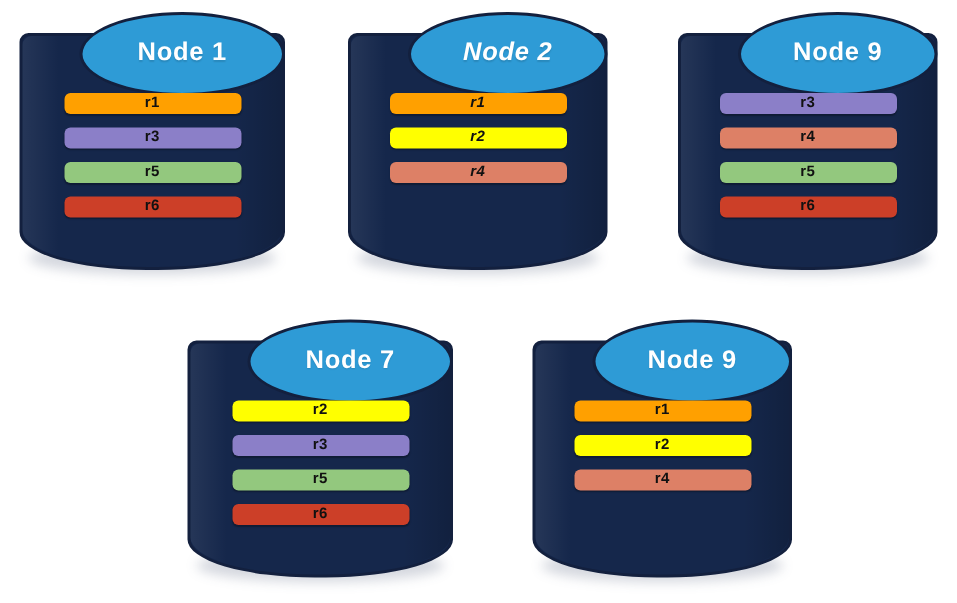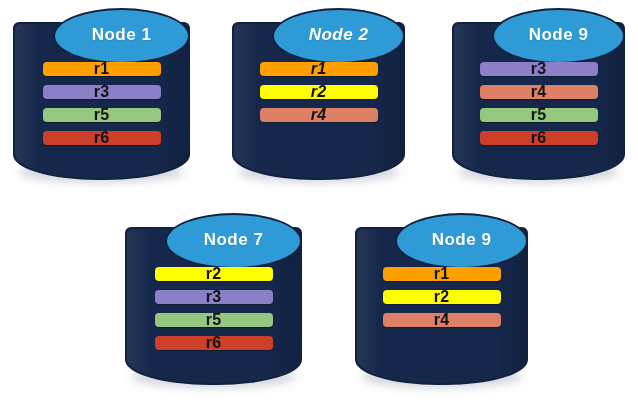--- a/index.html
+++ b/index.html
@@ -103,21 +103,21 @@
     margin: 0 auto 9px auto;
     display: flex;
     align-items: center;
     justify-content: center;
     box-sizing: border-box;
     box-shadow: 0 1px 1px rgba(0,0,0,0.30);
   }
   .record-bar:last-child { margin-bottom: 0; }
   .record-label {
     color: #111111;
-    font-size: 16px;
+    font-size: 10px;
     font-weight: bold;
     line-height: 1;
     letter-spacing: 0.2px;
   }
 </style>
 </head>
 <body>
 
 <div id="canvas">
     <div class="node" style="left: 13px; top: 8px; width: 177px; height: 172px;">

